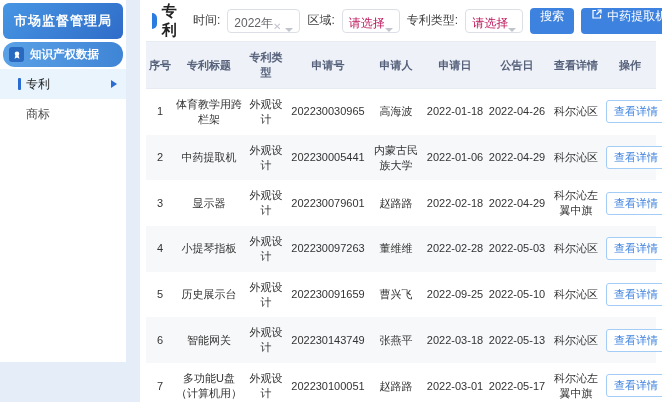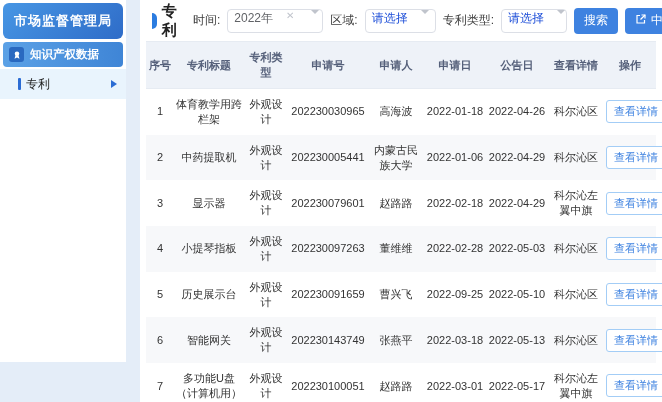--- a/index.html
+++ b/index.html
@@ -5,21 +5,21 @@
   * { margin:0; padding:0; box-sizing:border-box; }
   html,body { width:662px; height:402px; overflow:hidden; }
   body { background:#e4edf8; font-family:"Liberation Sans","DejaVu Sans",sans-serif; position:relative; }
 
   
   .sidebar { position:absolute; left:0; top:0; width:126px; height:362px; background:#fff; }
   .sb-header { margin:3px 3px 0 3px; height:36px; border-radius:6px;
     background:linear-gradient(135deg,#4796e4,#2f6cc8);
     color:#fff; font-size:13px; font-weight:bold; letter-spacing:1px;
     display:flex; align-items:center; justify-content:center; }
-  .sb-section { margin:3px 3px 0 3px; height:25px; border-radius:4px;
+  .sb-section { margin:3px 3px 0 3px; height:25px; border-radius:12px;
     background:linear-gradient(90deg,#5ba1e6,#3f85d6);
     color:#fff; font-size:11.5px; font-weight:bold;
     display:flex; align-items:center; padding:0 6px; gap:6px; }
   .sb-ico { width:15px; height:15px; border-radius:3px; background:#2a69c0;
     display:flex; align-items:center; justify-content:center; flex:0 0 15px; }
   .sb-ico svg { width:10px; height:10px; }
   .sb-nav { margin-top:2px; }
   .sb-item { height:30px; display:flex; align-items:center; padding:0 10px 0 26px;
     font-size:12px; color:#4a4a4a; cursor:pointer; position:relative; }
   .sb-item.active { background:#e9f4fd; color:#222; }
@@ -31,31 +31,31 @@
     width:0; height:0; border-left:6px solid #2b6cd4; border-top:4px solid transparent; border-bottom:4px solid transparent; }
 
   
   .main { position:absolute; left:140px; top:0; width:522px; height:402px; background:#fff; padding:0 6px; }
 
   .toolbar { height:41px; display:flex; align-items:center; gap:7px; padding-left:6px; }
   .page-title { display:flex; align-items:center; gap:5px; font-size:15px; font-weight:bold; color:#222; margin-right:6px; }
   .t-ico { width:8px; height:16px; background:#2b7ce0; border-radius:0 8px 8px 0; }
   .f-label { font-size:12px; color:#404040; white-space:nowrap; }
   .sel { border:1px solid #dcdfe6; border-radius:4px; height:24px; background:#fff;
-    display:flex; align-items:flex-start; padding:0 6px; font-size:12px; cursor:pointer;gap:13px; }
+    display:flex; align-items:flex-end; padding:0 6px; font-size:12px; cursor:pointer; }
   .sel .val { color:#606266; flex:1; white-space:nowrap; }
-  .sel .ph { color:#1d4ed8; flex:1; white-space:nowrap; }
+  .sel .ph { color:#be185d; flex:1; white-space:nowrap; }
   .sel .clr { color:#c0c4cc; font-size:10px; margin-right:4px; }
   .sel .caret { width:0; height:0; border-top:4px solid #c0c4cc; border-left:4px solid transparent; border-right:4px solid transparent; }
   .sel-time { width:96px; }
   .sel-region { width:96px; }
   .sel-type { width:66px; }
 
   .btn { height:26px; border:none; border-radius:4px; background:#3e82e0; color:#fff;
-    font-size:12px; padding:0 10px; cursor:pointer; display:flex; align-items:center; gap:4px;
+    font-size:12px; padding:0 10px; cursor:pointer; display:flex; gap:4px;
     font-family:inherit; white-space:nowrap; }
   .btn svg { width:12px; height:12px; }
 
   
   table { width:100%; border-collapse:collapse; table-layout:fixed; font-size:11px; color:#333; }
   thead th { background:#eef2f8; color:#55607a; font-weight:bold; padding:8px 2px; text-align:center;
     border-top:1px solid #e6ebf2; border-bottom:1px solid #e6ebf2; }
   tbody tr:nth-child(even) { background:#f7f8fa; }
   td { padding:8px 2px; text-align:center; line-height:1.35; vertical-align:middle; word-break:break-all; }
   .nowrap { white-space:nowrap;margin-left:32px; }
@@ -74,20 +74,23 @@
           <path d="M8.5 12.5L6 21l6-3 6 3-2.5-8.5z" fill="#fff"></path>
         </svg>
     </span>
     <span>知识产权数据</span>
   </div>
   <nav class="sb-nav">
     <div class="sb-item active">
       <span class="mark"></span>
       <span>专利</span>
       <span class="arr"></span>
+    </div>
+    <div class="sb-item">
+      <span>商标</span>
     </div>
   </nav>
 </aside>
 
 <main class="main">
   <div class="toolbar">
     <div class="page-title">
       <span class="t-ico"></span>
       <span>专利</span>
     </div>

